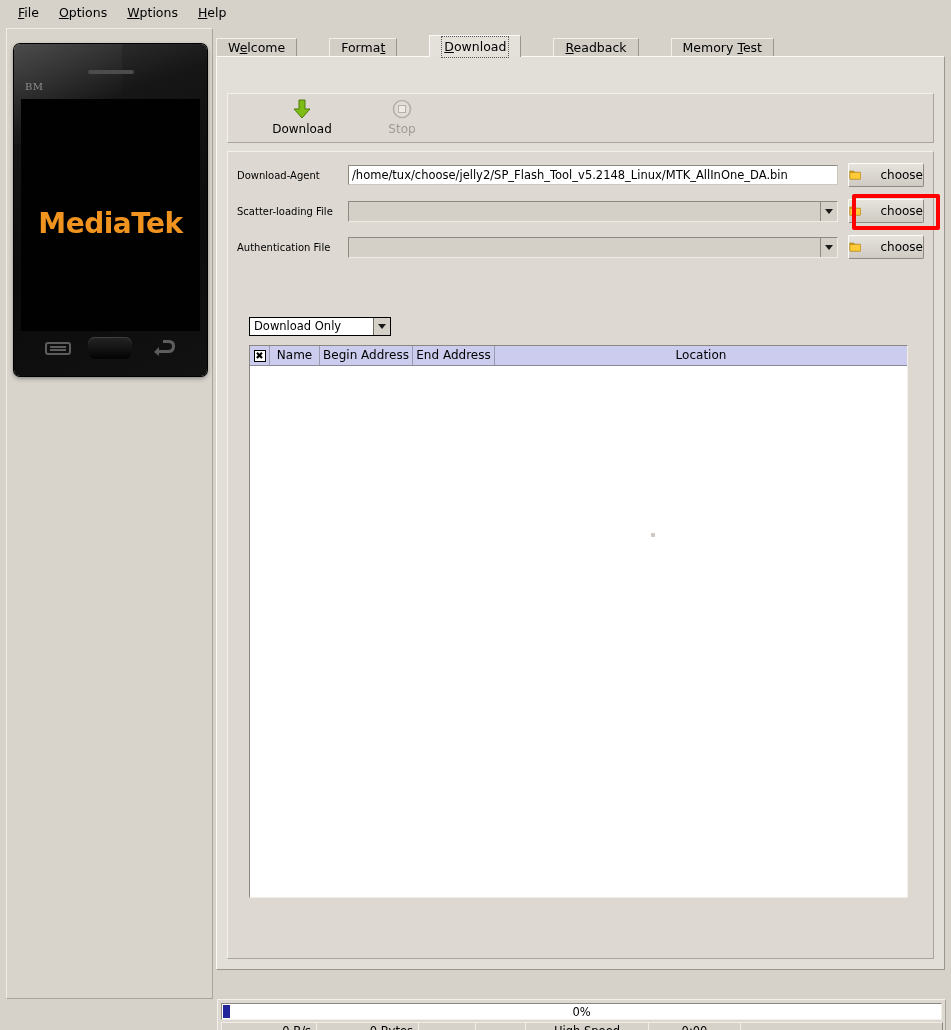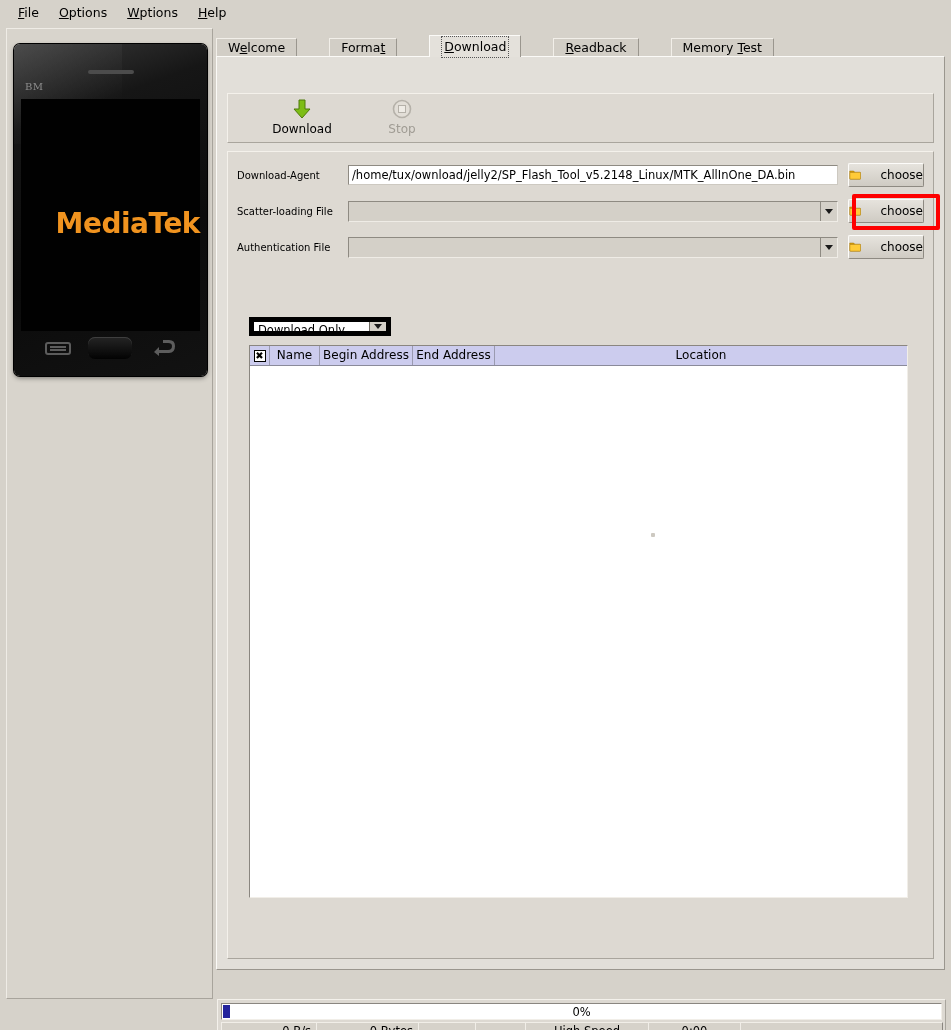--- a/index.html
+++ b/index.html
@@ -60,21 +60,21 @@
     font-family: "DejaVu Serif", "Liberation Serif", serif;
     font-size: 10px; color: #8d8d8d; letter-spacing: .5px;
   }
   #phone-screen {
     position: absolute; left: 7px; top: 55px;
     width: 179px; height: 232px;
     background: #010101;
   }
   #phone-logo {
     position: absolute; left: 0; right: 0; top: 108px;
-    text-align: right;
+    text-align: center;
     font-family: "DejaVu Sans", "Liberation Sans", sans-serif;
     font-weight: bold;
     font-size: 28px;
     color: #f0931f;
     letter-spacing: -0.5px;
   }
   #phone-nav {
     position: absolute; left: 0; right: 0; bottom: 14px; height: 28px;
     display: flex; align-items: center; justify-content: space-around;
     padding: 0 22px;
@@ -226,21 +226,21 @@
     border: 4px solid #fe0000;
     border-radius: 2px;
     pointer-events: none;
   }
 
   
   #mode-combo {
     position: absolute; left: 21px; top: 165px;
     width: 142px; height: 19px;
     background: #ffffff;
-    border: 5px solid #000000;
+    border: 1px solid #000000;
     display: flex; align-items: stretch;
     font-size: 12px;
   }
   #mode-combo .combo-text { line-height: 17px; padding-left: 4px; }
   #mode-combo .combo-arrow {
     width: 17px; background: #d4d0c8; border-left: 1px solid #6f6b63;
   }
 
   
   #table {
@@ -374,21 +374,21 @@
           </svg>
           <span class="tbtn-label">Stop</span>
         </div>
       </div>
     </div>
 
     <div id="formbox">
 
       <div class="form-row" style="top:10px;">
         <div class="form-label">Download-Agent</div>
-        <div class="textfield" style="width:490px;" title="/home/tux/android/jelly2/SP_Flash_Tool_v5.2148_Linux/MTK_AllInOne_DA.bin">/home/tux/ownload/jelly2/SP_Flash_Tool_v5.2148_Linux/MTK_AllInOne_DA.bin</div>
+        <div class="textfield" style="width:490px;" title="/home/tux/android/jelly2/SP_Flash_Tool_v5.2148_Linux/MTK_AllInOne_DA.bin">/home/tux/choose/jelly2/SP_Flash_Tool_v5.2148_Linux/MTK_AllInOne_DA.bin</div>
         <div style="width:10px;"></div>
         <div class="choose-btn">
           <svg class="folder-icon" viewBox="0 0 16 13">
             <path d="M1 3.2 L1 1.5 L6 1.5 L7.4 3.2 Z" fill="#e9b211" stroke="#a8780a" stroke-width=".8"></path>
             <rect x="1" y="3" width="14" height="9" rx="1" fill="#ffcb38" stroke="#a8780a" stroke-width=".9"></rect>
           </svg>
           <span>choose</span>
         </div>
       </div>
 

